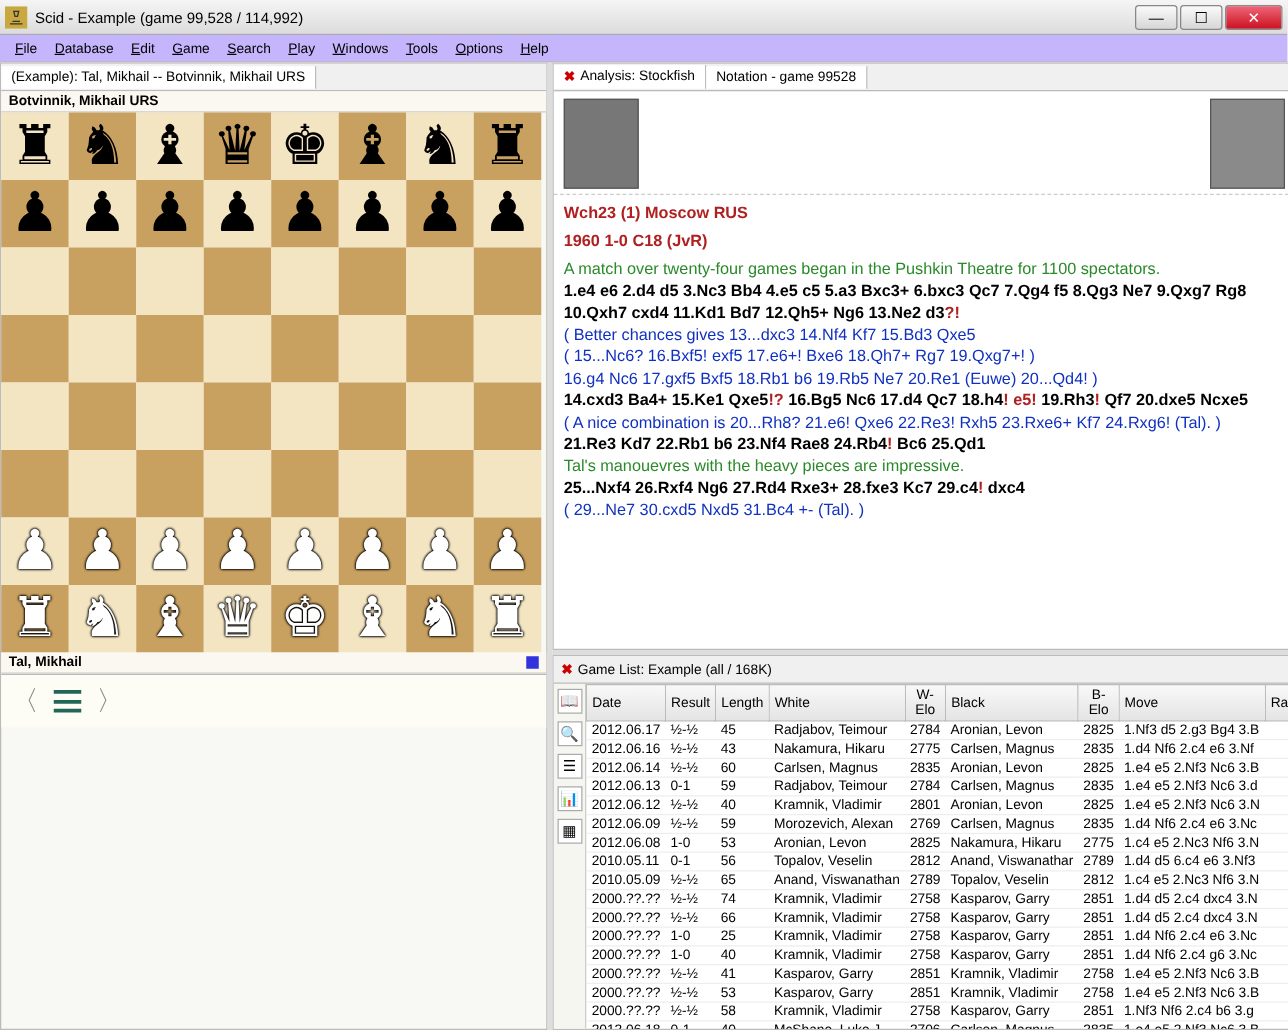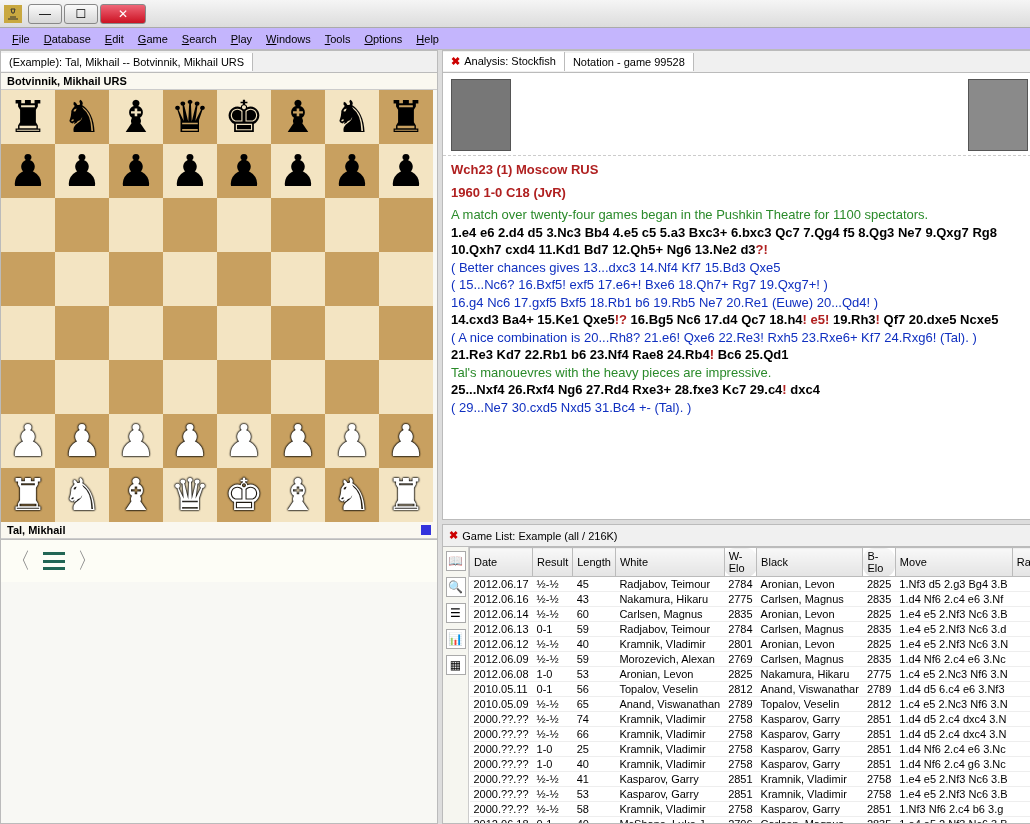--- a/index.html
+++ b/index.html
@@ -48,32 +48,33 @@
   .glist { border:1px solid #bbb; background:#fff; display:flex; flex-direction:column; }
   .glist .ghdr { height:22px; display:flex; align-items:center; background:#f0f0f0; border-bottom:1px solid #bbb; padding:0 6px; gap:4px; }
   .glist .body { flex:1; display:flex; overflow:hidden; }
   .sidetools { width:26px; background:#f6f6f0; border-right:1px solid #ccc; display:flex; flex-direction:column; align-items:center; padding-top:4px; gap:6px; }
   .sidetools .t { width:20px; height:20px; border:1px solid #aaa; background:#fff; display:flex; align-items:center; justify-content:center; font-size:12px; cursor:pointer; }
   .gtable { flex:1; overflow:auto; font-size:11px; }
   table { border-collapse:collapse; width:100%; }
   th { background:linear-gradient(to bottom,#f8f8f8,#e4e4e4); border:1px solid #bbb; padding:2px 4px; font-weight:normal; position:sticky; top:0; text-align:left;}
   td { border-bottom:1px solid #eee; padding:1px 4px; white-space:nowrap; }
   td.c, th.c { }
-  td.r, th.r { text-align:left;border-radius:11px; }
+  td.r, th.r { text-align:center; }
   .piece-w { color:#fff; text-shadow:0 0 2px #000, 0 0 2px #000, 0 0 2px #000; }
   .piece-b { color:#000; }
 </style>
 </head>
 <body>
 
 <div class="titlebar">
   <svg class="icon" viewBox="0 0 18 18">
       <rect width="18" height="18" fill="#c9a840"></rect>
       <path d="M4 14h10 M6 12h6 M7 4h4l-1 4h-2z" stroke="#333" fill="none"></path>
     </svg>
+  <div class="title">Scid - Example (game 99,528 / 114,992)</div>
   <div class="winbtns">
     <div class="winbtn">—</div>
     <div class="winbtn">☐</div>
     <div class="winbtn close">✕</div>
   </div>
 </div>
 
 <div class="menubar" id="menubar">
     <span><u>F</u>ile</span>
     <span><u>D</u>atabase</span>
@@ -264,21 +265,21 @@
       <div class="not-meta">Wch23 (1)  Moscow RUS</div>
       <div class="not-meta">1960  1-0  C18 (JvR)</div>
       <div class="not-body" id="notbody"><div class="pre">A match over twenty-four games began in the Pushkin Theatre for 1100 spectators.</div><span class="main">1.e4 e6 2.d4 d5 3.Nc3 Bb4 4.e5 c5 5.a3 Bxc3+ 6.bxc3 Qc7 7.Qg4 f5 8.Qg3 Ne7 9.Qxg7 Rg8 10.Qxh7 cxd4 11.Kd1 Bd7 12.Qh5+ Ng6 13.Ne2 d3</span><span class="anB">?!</span><div class="sub">   ( Better chances gives 13...dxc3 14.Nf4 Kf7 15.Bd3 Qxe5</div><div class="sub">      ( 15...Nc6? 16.Bxf5! exf5 17.e6+! Bxe6 18.Qh7+ Rg7 19.Qxg7+! )</div><div class="sub">   16.g4 Nc6 17.gxf5 Bxf5 18.Rb1 b6 19.Rb5 Ne7 20.Re1 (Euwe) 20...Qd4! )</div><span class="main">14.cxd3 Ba4+ 15.Ke1 Qxe5</span><span class="anB">!? </span><span class="main">16.Bg5 Nc6 17.d4 Qc7 18.h4</span><span class="anB">! e5! </span><span class="main">19.Rh3</span><span class="anB">! </span><span class="main">Qf7 20.dxe5 Ncxe5</span><div class="sub">   ( A nice combination is 20...Rh8? 21.e6! Qxe6 22.Re3! Rxh5 23.Rxe6+ Kf7 24.Rxg6! (Tal). )</div><span class="main">21.Re3 Kd7 22.Rb1 b6 23.Nf4 Rae8 24.Rb4</span><span class="anB">! </span><span class="main">Bc6 25.Qd1</span><div class="pre">   Tal's manouevres with the heavy pieces are impressive.</div><span class="main">25...Nxf4 26.Rxf4 Ng6 27.Rd4 Rxe3+ 28.fxe3 Kc7 29.c4</span><span class="anB">! </span><span class="main">dxc4</span><div class="sub">   ( 29...Ne7 30.cxd5 Nxd5 31.Bc4 +- (Tal). )</div></div>
     </div>
 
     <div class="splitter-h"></div>
 
     <div class="glist">
       <div class="ghdr">
         <span class="x" style="color:#c00;font-weight:bold;">✖</span>
-        <span>Game List: Example (all / 216K)</span>
+        <span>Game List: Example (all / 168K)</span>
       </div>
       <div class="body">
         <div class="sidetools">
           <div class="t">📖</div>
           <div class="t">🔍</div>
           <div class="t">☰</div>
           <div class="t">📊</div>
           <div class="t">▦</div>
         </div>
         <div class="gtable">

